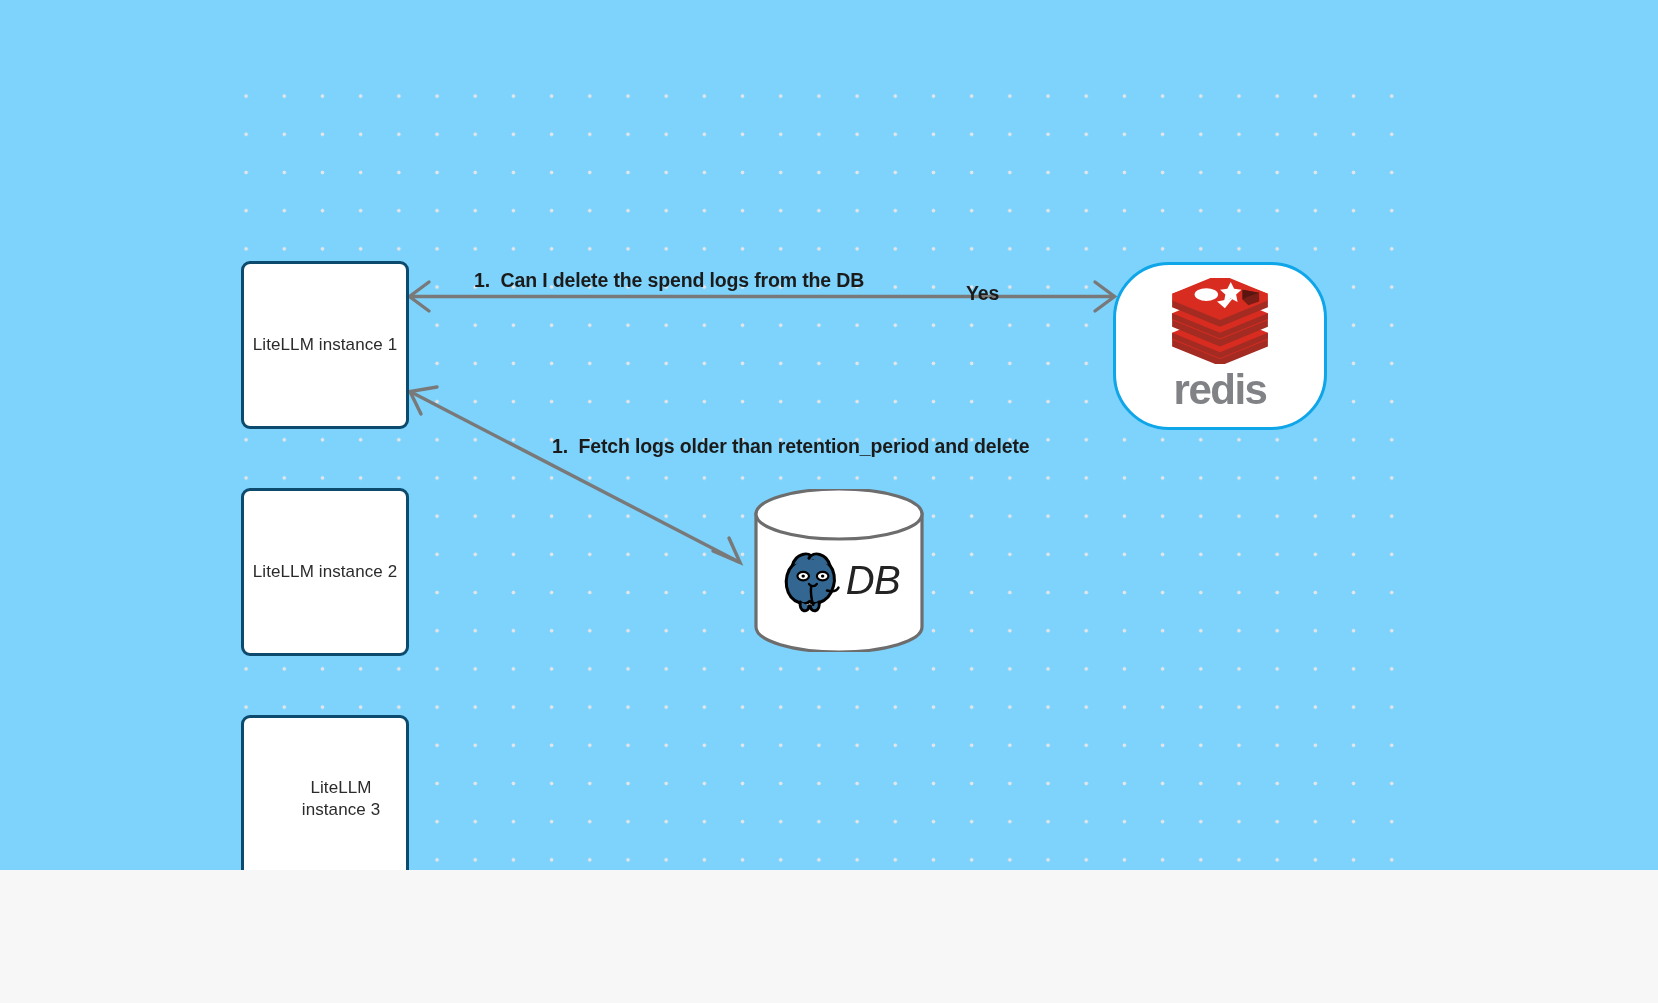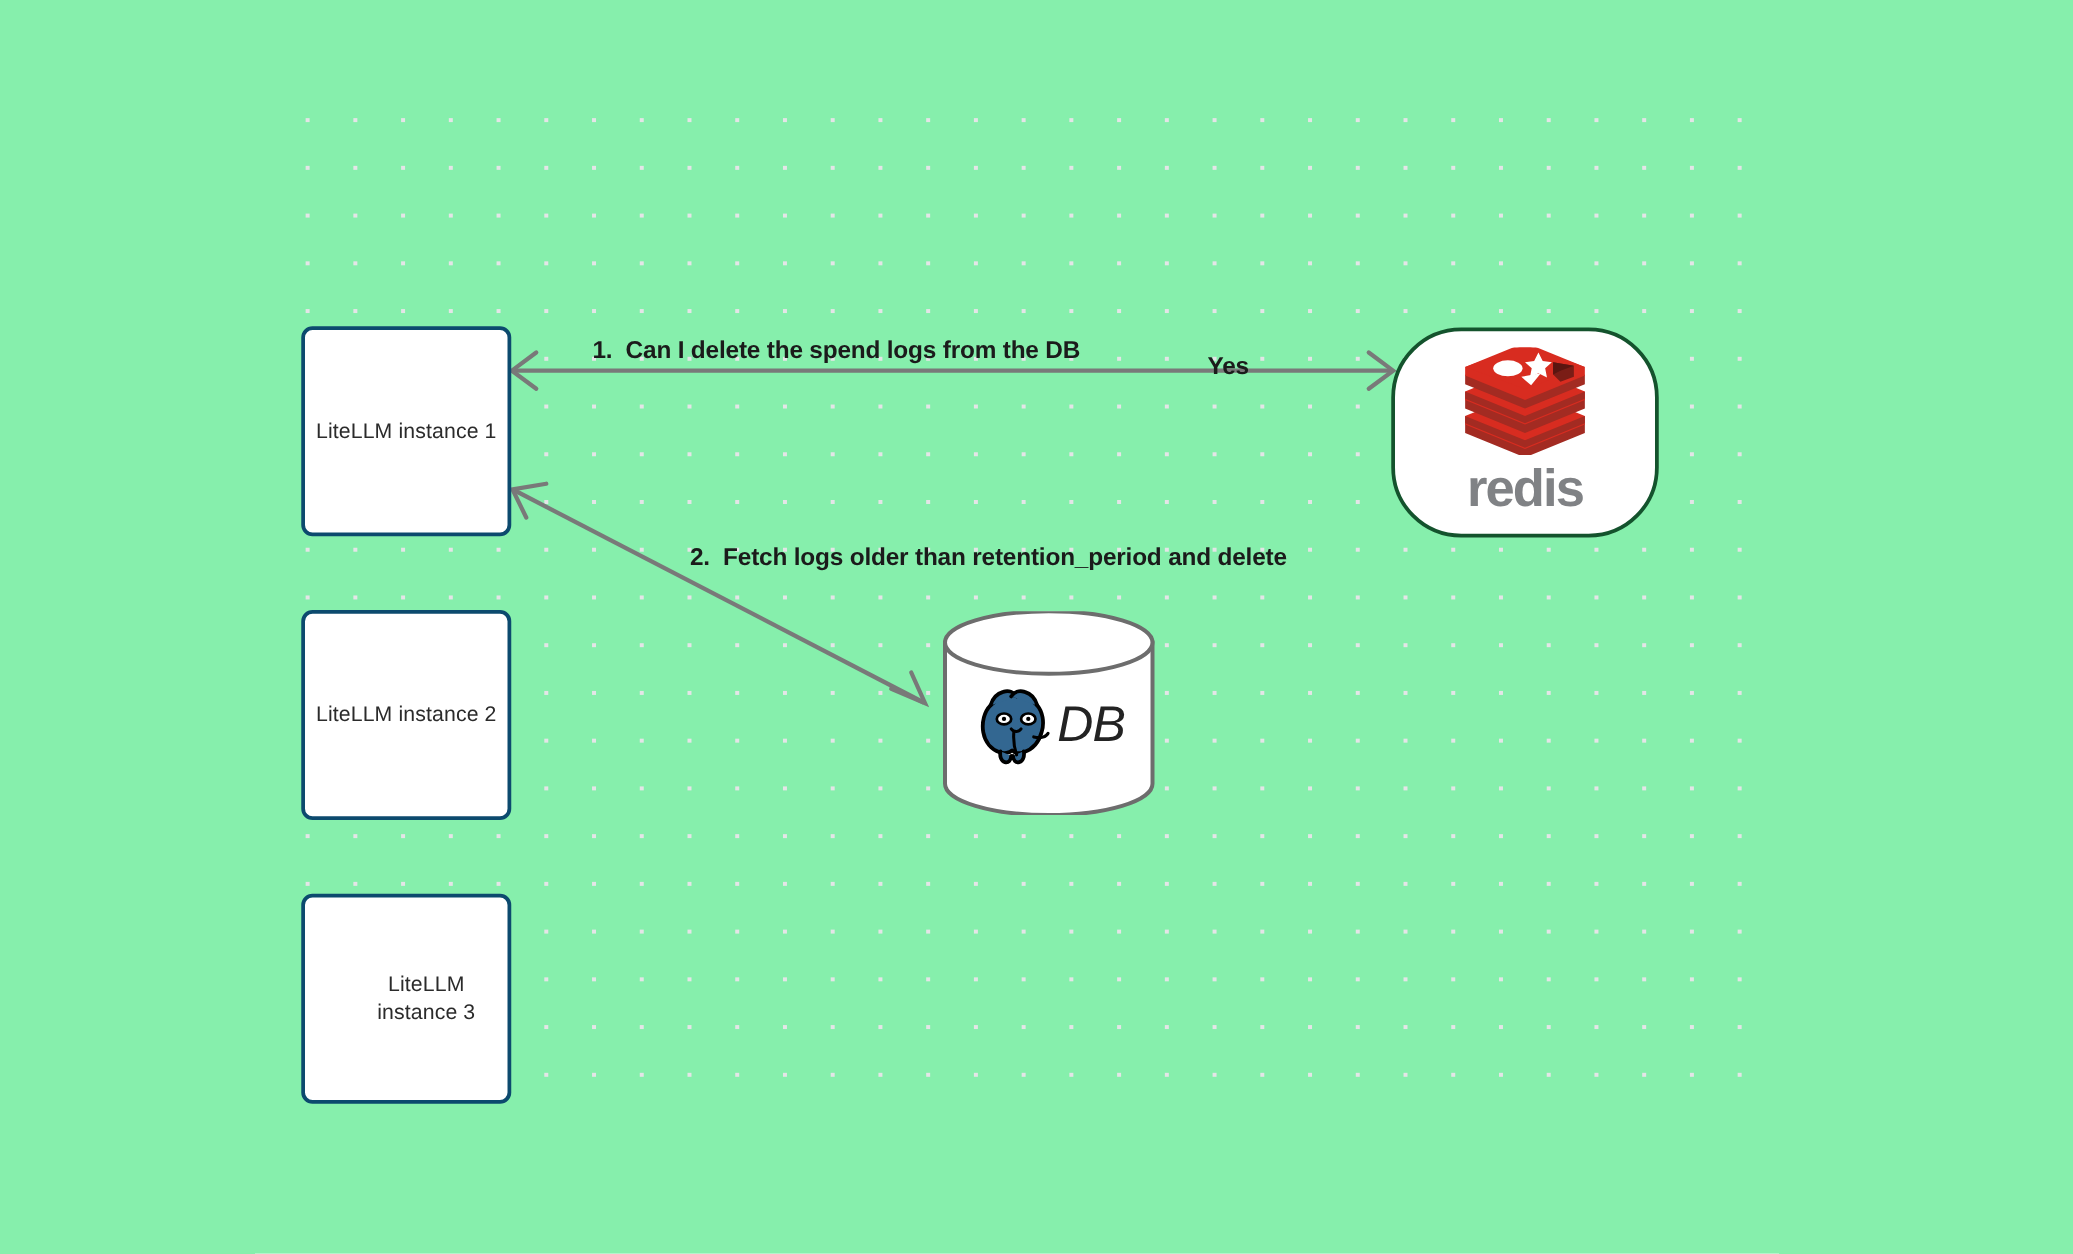--- a/index.html
+++ b/index.html
@@ -7,22 +7,22 @@
     padding: 0;
     background: #f7f7f8;
   }
   body {
     font-family: "Liberation Sans", sans-serif;
     -webkit-font-smoothing: antialiased;
   }
   #canvas {
     position: relative;
     width: 1658px;
-    height: 1003px;
-    background: #86efac;
+    height: 870px;
+    background: #7dd3fc;
     overflow: hidden;
   }
   #dot-grid {
     position: absolute;
     left: 227px;
     top: 77px;
     width: 1188px;
     height: 814px;
     background-image: radial-gradient(#e4e5e7 1.9px, transparent 2px);
     background-size: 38.2px 38.2px;
@@ -51,21 +51,21 @@
   #instance-2 { left: 241px; top: 488px; width: 168px; height: 168px; }
   #instance-3 { left: 241px; top: 715px; width: 168px; height: 168px; padding-left: 32px; }
 
   #redis-node {
     position: absolute;
     left: 1113px;
     top: 262px;
     width: 214px;
     height: 168px;
     background: #ffffff;
-    border: 3px solid #14532d;
+    border: 3px solid #0ea5e9;
     border-radius: 56px;
     box-sizing: border-box;
     display: flex;
     flex-direction: column;
     align-items: center;
     justify-content: center;
   }
   .redis-logo-wrap {
     display: flex;
     flex-direction: column;
@@ -160,21 +160,21 @@
       <line x1="411" y1="392" x2="739" y2="562" stroke="#797979" stroke-width="3.4" stroke-linecap="butt"></line>
 
       <path d="M 437 387 L 410 391.5 L 421 414" fill="none" stroke="#797979" stroke-width="3.4" stroke-linecap="round" stroke-linejoin="miter"></path>
 
       <path d="M 713 551 L 740 562.5 L 729 538" fill="none" stroke="#797979" stroke-width="3.4" stroke-linecap="round" stroke-linejoin="miter"></path>
     </g>
   </svg>
 
   <div class="edge-label" id="label-1">1.  Can I delete the spend logs from the DB</div>
   <div class="edge-label" id="label-1-yes">Yes</div>
-  <div class="edge-label" id="label-2">2.  Fetch logs older than retention_period and delete</div>
+  <div class="edge-label" id="label-2">1.  Fetch logs older than retention_period and delete</div>
 
   <div class="node-box" id="instance-1">
     <span class="node-label">LiteLLM instance 1</span>
   </div>
 
   <div class="node-box" id="instance-2">
     <span class="node-label">LiteLLM instance 2</span>
   </div>
 
   <div class="node-box" id="instance-3">

